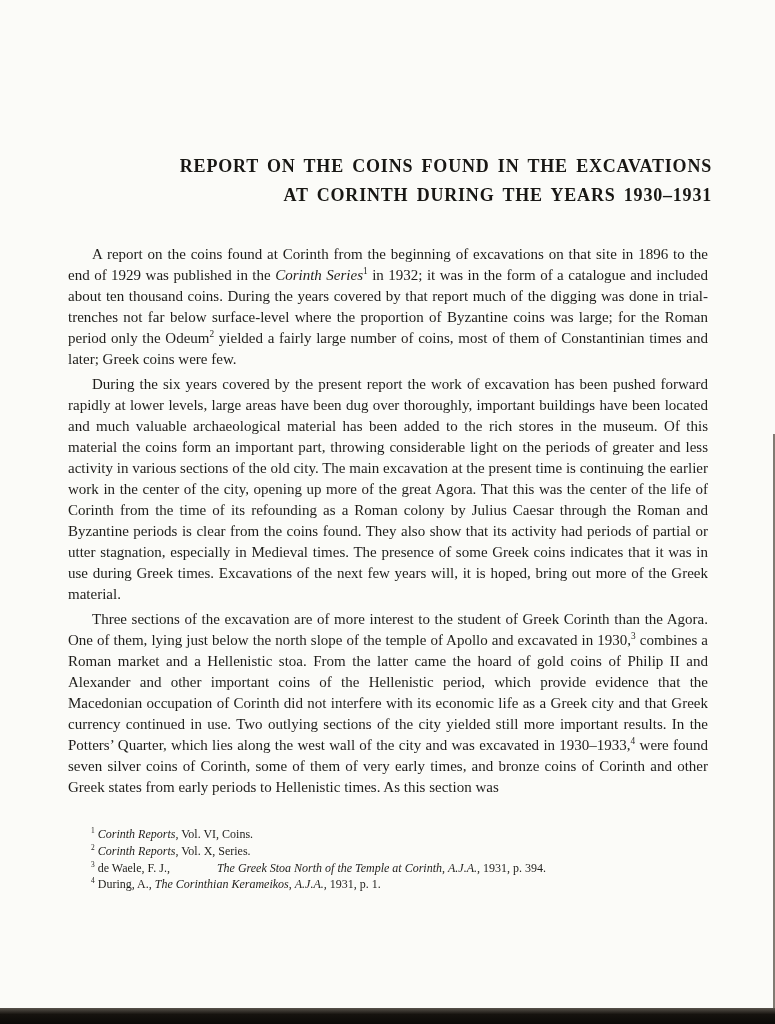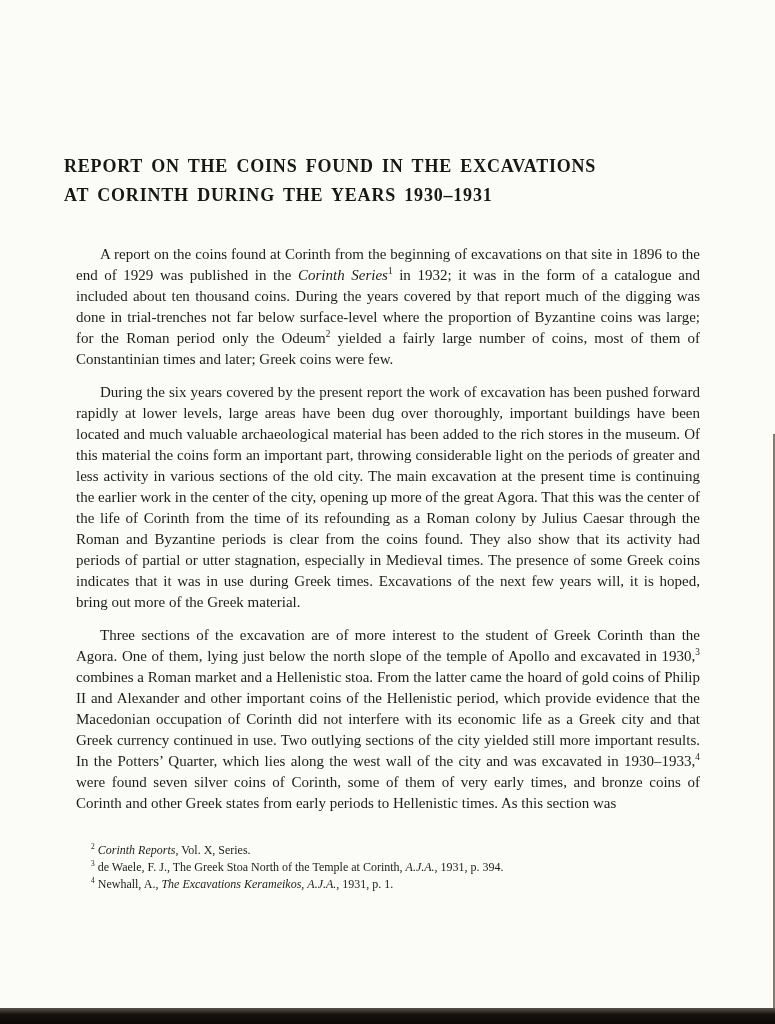--- a/index.html
+++ b/index.html
@@ -13,36 +13,36 @@
       overflow: hidden;
     }
     .content {
       position: absolute;
       left: 64px;
       top: 0;
       width: 648px;
     }
     .title {
       margin: 152px 0 0 0;
-      text-align: left;
+      text-align: right;
       font-size: 18px;
       font-weight: bold;
       letter-spacing: 0.8px;
       word-spacing: 3px;
       line-height: 29px;
       color: #181714;
     }
     .title-line { display: block; }
     .body-text {
       margin-top: 34px;
       font-size: 15px;
       line-height: 21px;
       text-align: justify;
     }
-    p.para { margin: 12px; text-indent: 24px; font-family: Liberation Serif, serif; }
+    p.para { margin: 4px; text-indent: 24px; font-family: Liberation Serif, serif; }
     .sup {
       vertical-align: super;
       font-size: 0.62em;
       line-height: 0;
     }
     .footnotes {
       margin-top: 28px;
       padding-left: 27px;
       font-size: 12px;
       line-height: 16.8px;
@@ -73,21 +73,22 @@
     <span class="title-line">AT CORINTH DURING THE YEARS 1930–1931</span>
   </h1>
 
   <div class="body-text">
     <p class="para"><span>A report on the coins found at Corinth from the beginning of excavations on that site in 1896 to the end of 1929 was published in the </span><span style="font-style: italic;">Corinth Series</span><span class="sup">1</span><span> in 1932; it was in the form of a catalogue and included about ten thousand coins. During the years covered by that report much of the digging was done in trial-trenches not far below surface-level where the proportion of Byzantine coins was large; for the Roman period only the Odeum</span><span class="sup">2</span><span> yielded a fairly large number of coins, most of them of Constantinian times and later; Greek coins were few.</span></p>
     <p class="para"><span>During the six years covered by the present report the work of excavation has been pushed forward rapidly at lower levels, large areas have been dug over thoroughly, important buildings have been located and much valuable archaeological material has been added to the rich stores in the museum. Of this material the coins form an important part, throwing considerable light on the periods of greater and less activity in various sections of the old city. The main excavation at the present time is continuing the earlier work in the center of the city, opening up more of the great Agora. That this was the center of the life of Corinth from the time of its refounding as a Roman colony by Julius Caesar through the Roman and Byzantine periods is clear from the coins found. They also show that its activity had periods of partial or utter stagnation, especially in Medieval times. The presence of some Greek coins indicates that it was in use during Greek times. Excavations of the next few years will, it is hoped, bring out more of the Greek material.</span></p>
     <p class="para"><span>Three sections of the excavation are of more interest to the student of Greek Corinth than the Agora. One of them, lying just below the north slope of the temple of Apollo and excavated in 1930,</span><span class="sup">3</span><span> combines a Roman market and a Hellenistic stoa. From the latter came the hoard of gold coins of Philip II and Alexander and other important coins of the Hellenistic period, which provide evidence that the Macedonian occupation of Corinth did not interfere with its economic life as a Greek city and that Greek currency continued in use. Two outlying sections of the city yielded still more important results. In the Potters’ Quarter, which lies along the west wall of the city and was excavated in 1930–1933,</span><span class="sup">4</span><span> were found seven silver coins of Corinth, some of them of very early times, and bronze coins of Corinth and other Greek states from early periods to Hellenistic times. As this section was</span></p>
   </div>
 
   <div class="footnotes">
+    <p class="footnote"><span class="sup">1</span><span> </span><span style="font-style: italic;">Corinth Reports</span><span>, Vol. VI, Coins.</span></p>
     <p class="footnote"><span class="sup">2</span><span> </span><span style="font-style: italic;">Corinth Reports</span><span>, Vol. X, Series.</span></p>
-    <p class="footnote"><span class="sup">3</span><span> de Waele, F. J., </span><span style="">The Greek Stoa North of the Temple at Corinth</span><span>, </span><span style="font-style: italic;">A.J.A.</span><span>, 1931, p. 394.</span></p>
-    <p class="footnote"><span class="sup">4</span><span> Newhall, A., </span><span style="font-style: italic;">The Excavations Kerameikos</span><span>, </span><span style="font-style: italic;">A.J.A.</span><span>, 1931, p. 1.</span></p>
+    <p class="footnote"><span class="sup">3</span><span> de Waele, F. J., </span><span style="font-style: italic; margin-left: 44px;">The Greek Stoa North of the Temple at Corinth</span><span>, </span><span style="font-style: italic;">A.J.A.</span><span>, 1931, p. 394.</span></p>
+    <p class="footnote"><span class="sup">4</span><span> During, A., </span><span style="font-style: italic;">The Corinthian Kerameikos</span><span>, </span><span style="font-style: italic;">A.J.A.</span><span>, 1931, p. 1.</span></p>
   </div>
 
 </div>
 
 <div class="scan-right-edge"></div>
 <div class="scan-band"></div>
 
 </body></html>

